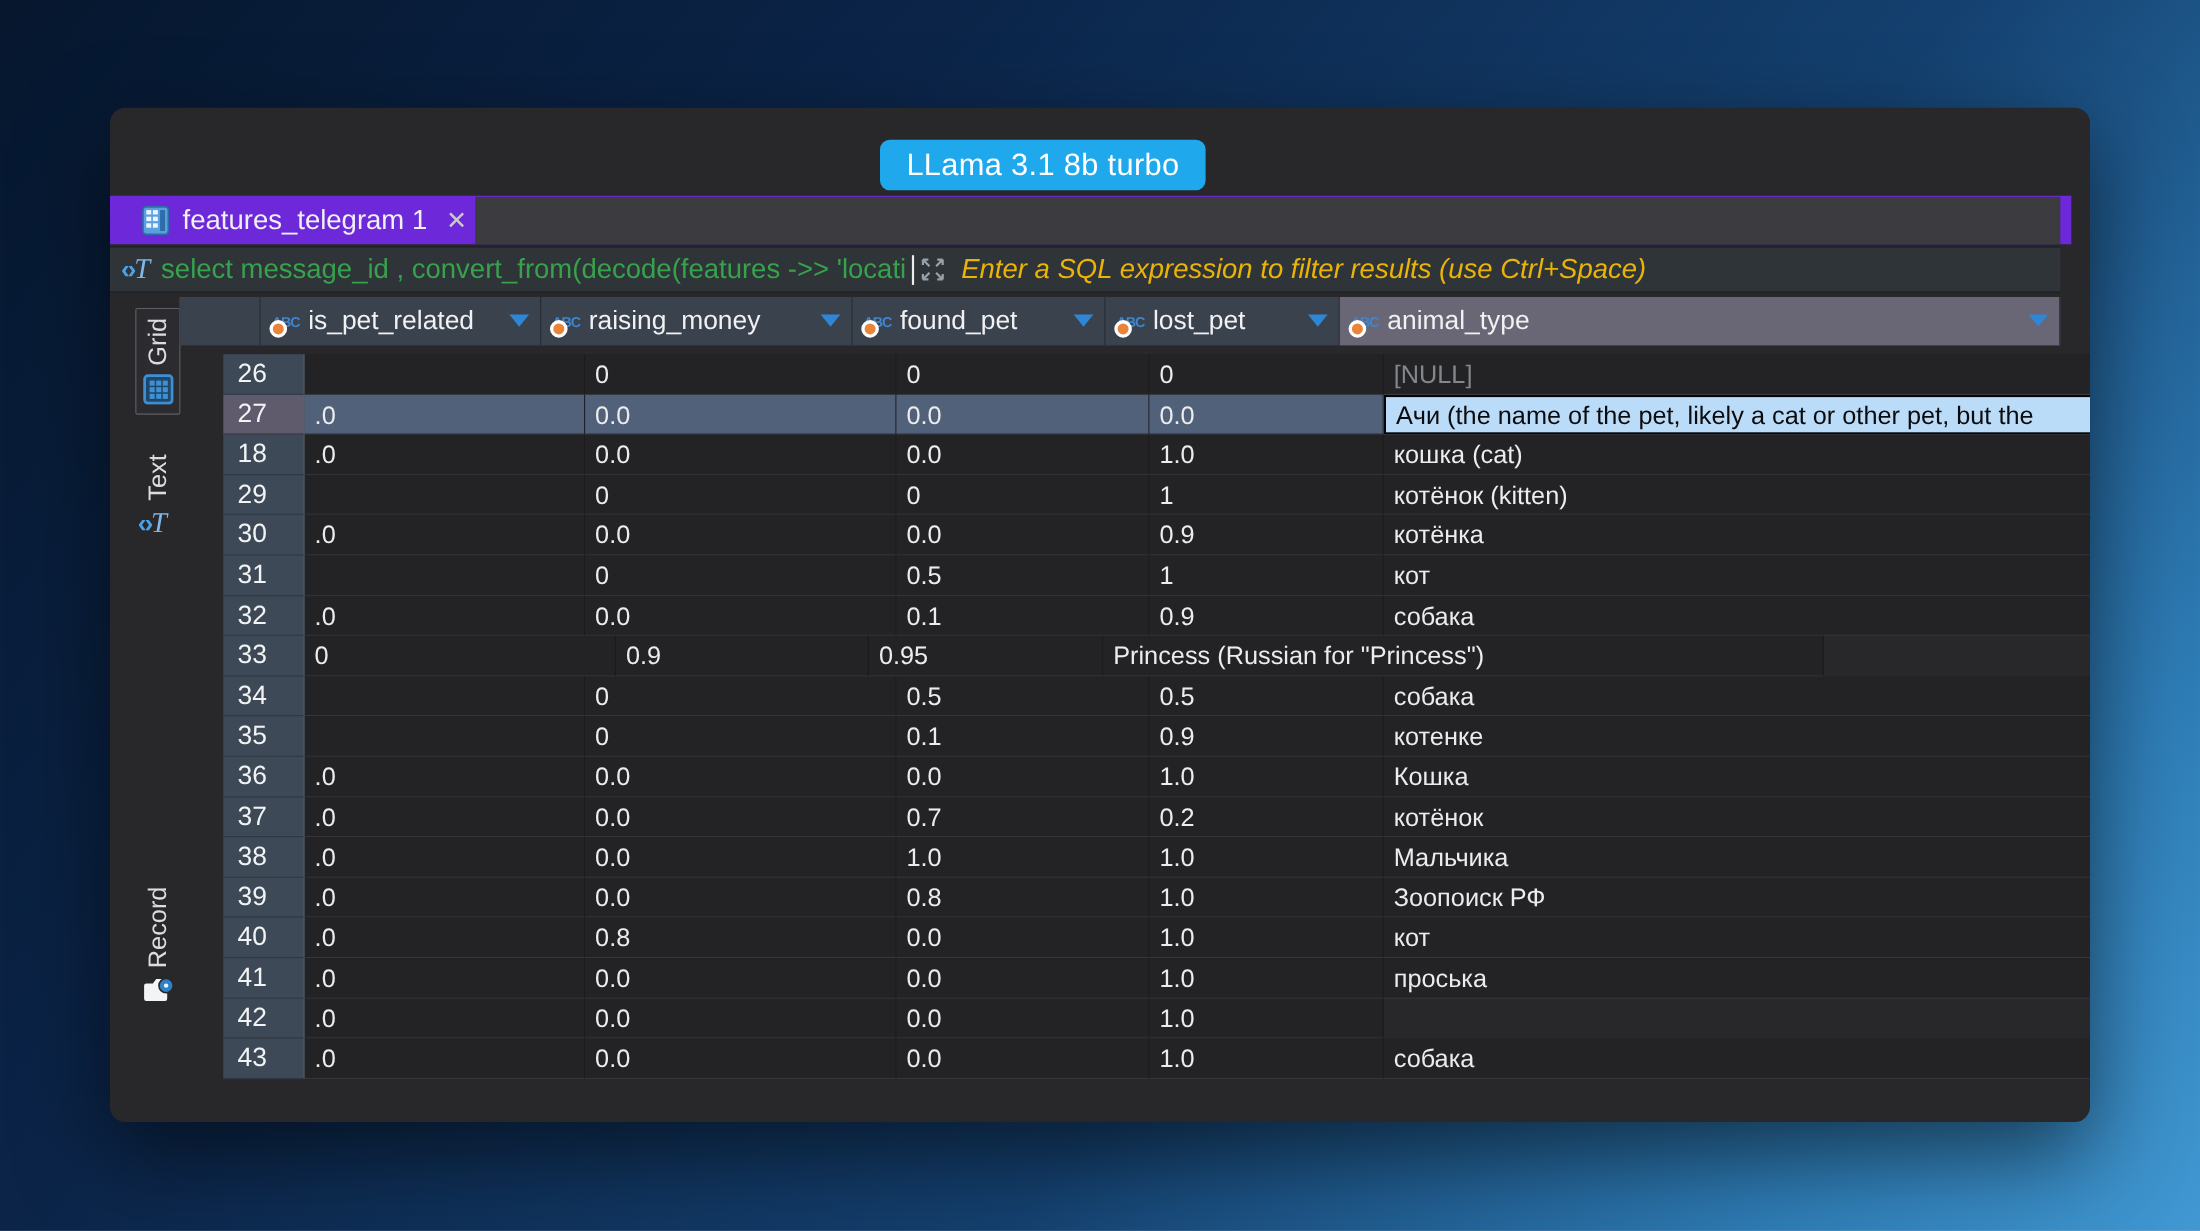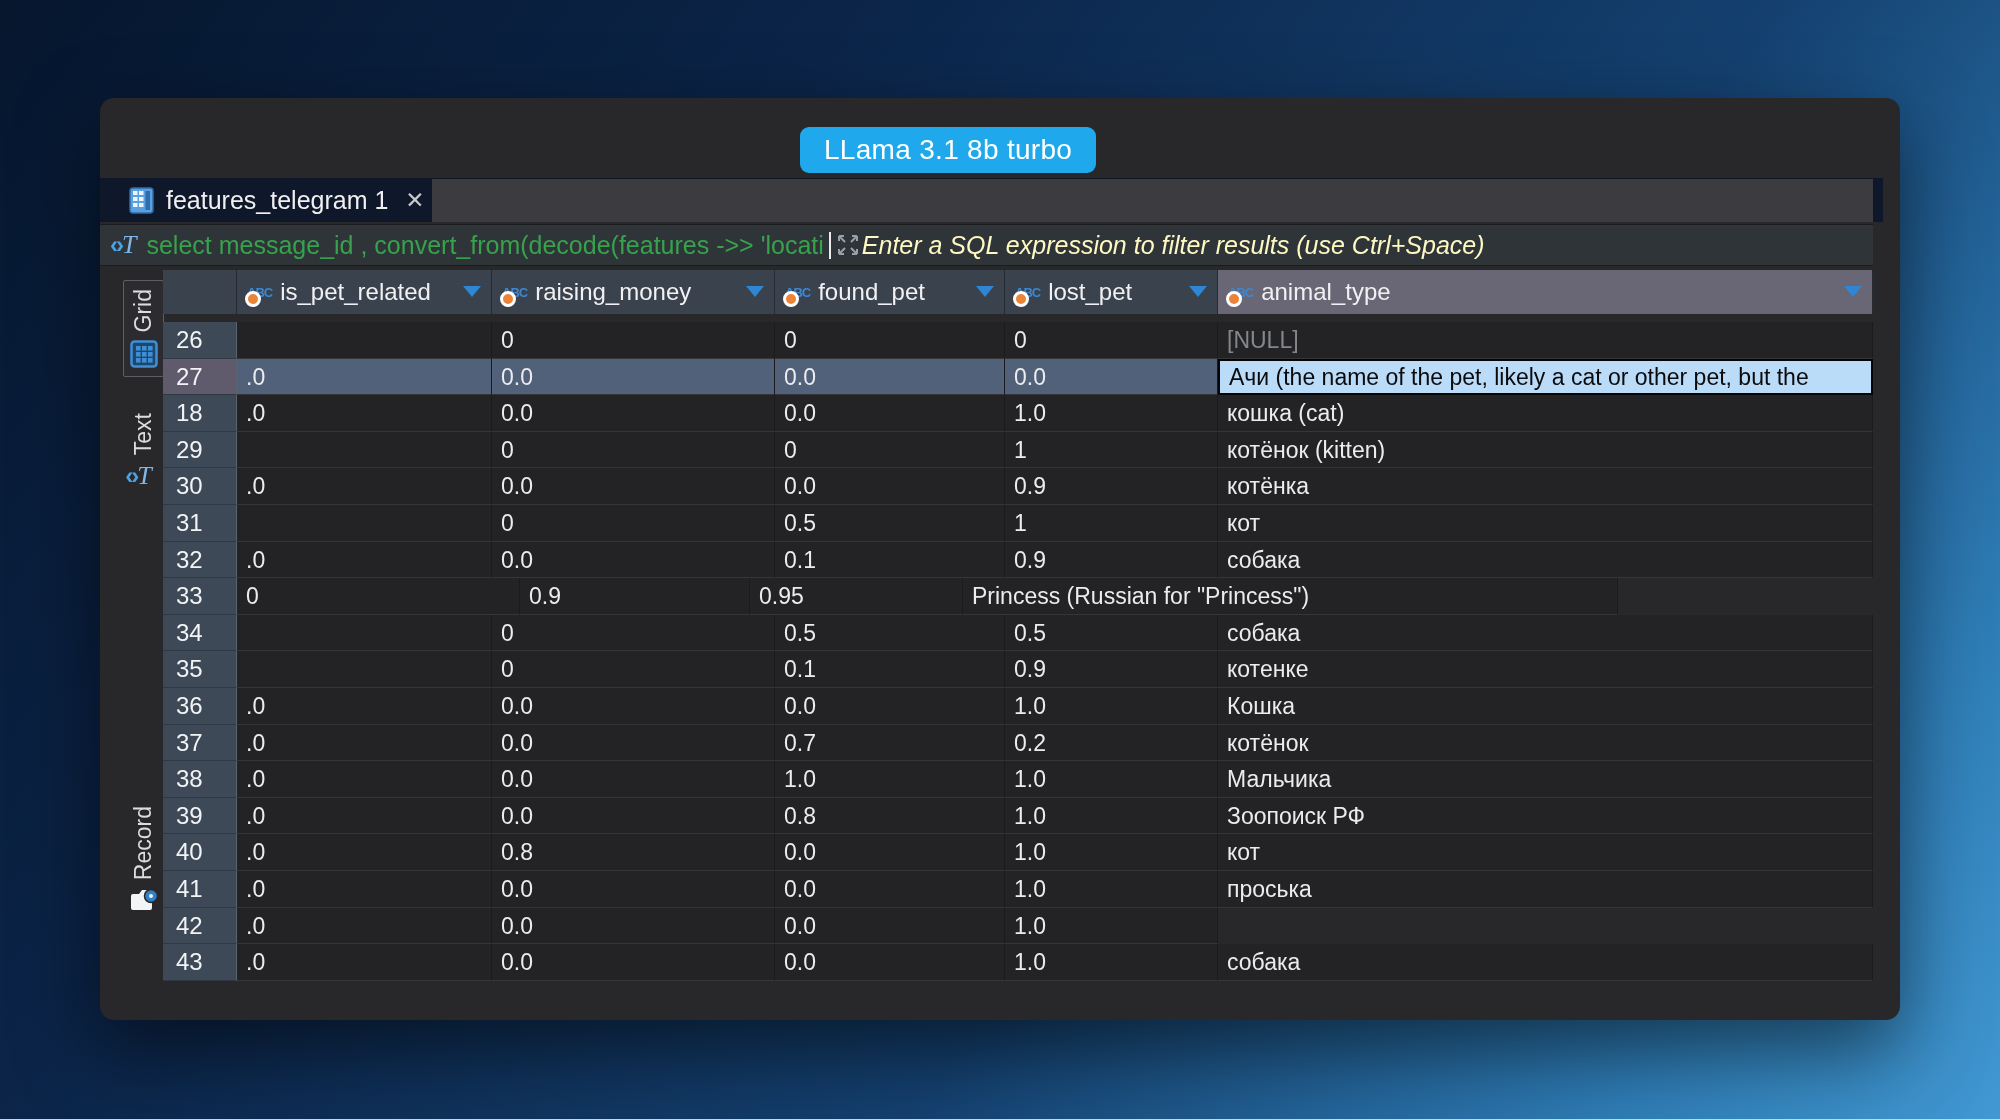--- a/index.html
+++ b/index.html
@@ -20,52 +20,52 @@
     background:#28282B; border-radius:14px; box-shadow:0 30px 80px rgba(0,0,0,.55);
     overflow:hidden;
   }
   
   .badge{
     position:absolute; left:700px; top:29px; height:46px; line-height:46px;
     padding:0 24px; border-radius:9px; background:var(--badge);
     color:#fff; font-size:28px; font-weight:400; letter-spacing:.3px;
   }
   
-  .tabbar{position:absolute;left:0;top:80px;width:1783px;height:44px;background:#0f172a;}
+  .tabbar{position:absolute;left:0;top:80px;width:1783px;height:44px;background:#6d28d9;}
   .tabbar-rest{position:absolute;left:332px;top:1px;width:1441px;height:43px;background:#3B3B40;}
   .tab{position:absolute;left:28px;top:0;height:44px;display:flex;align-items:center;gap:11px;padding-right:6px;}
   .tab-label{color:#F0F0F2;font-size:25px;}
   .tab-close{color:#C9C9CC;font-size:23px;margin-left:6px;cursor:default;}
   
   .filterbar{
     position:absolute;left:0;top:126px;width:1773px;height:42px;background:#2F3438;
     border-top:1px solid #1c1c1e;border-bottom:1px solid #1c1c1e;
     display:flex;align-items:center;padding-left:10px;white-space:nowrap;overflow:hidden;
   }
   .ticon{font-size:24px;line-height:1;margin-right:10px;flex:none;}
   .ticon .ab{color:#4AA3E8;font-weight:700;letter-spacing:-2px;}
   .ticon .tt{color:#7FB7EA;font-family:"Liberation Serif","DejaVu Serif",serif;font-size:26px;font-style:italic;}
   .sql{color:var(--sql);font-size:25px;}
   .caret{display:inline-block;width:2px;height:27px;background:#ECECEC;margin:0 3px 0 5px;vertical-align:middle;}
-  .placeholder{color:#fef9c3;font-size:25px;font-style:italic;}
+  .placeholder{color:#eab308;font-size:25px;font-style:italic;margin-left:12px;}
   .expand-ic{flex:none;margin:0 2px;}
   
   .side-tab{position:absolute;left:23px;width:41px;display:flex;flex-direction:column;align-items:center;gap:8px;padding:8px 0;}
   .side-tab .vlabel{writing-mode:vertical-rl;transform:rotate(180deg);color:#DCDCE0;font-size:23px;}
   .side-tab.active{background:#2C2C30;border:1px solid #5E5E64;border-radius:2px;}
   
   .gridhead{position:absolute;left:63px;top:172px;height:33px;display:flex;}
   .hcell{height:44px;background:var(--hdr);border-right:1px solid #262B31;display:flex;align-items:center;position:relative;color:#F1F1F3;font-size:24px;padding-left:8px;}
   .hcell.selected{background:var(--hdr-sel);}
   .hcorner{width:74px;padding:0;}
   .tri{position:absolute;right:10px;top:16px;width:0;height:0;border-left:9px solid transparent;border-right:9px solid transparent;border-top:11px solid var(--accent);}
   .abc{position:relative;flex:none;margin-right:8px;margin-left:2px;color:#3F86CF;font-weight:700;font-size:13px;letter-spacing:-1px;}
   .abc::after{content:"";position:absolute;left:-2px;bottom:-7px;width:10px;height:10px;background:#EA8438;border:3px solid #FFF;border-radius:50%;}
   .gridrows{position:absolute;left:63px;top:224px;}
-  .grid-row{display:flex;height:36.6px;}
+  .grid-row{display:flex;height:36.6px;padding-left:40px;}
   .cell{height:36.6px;line-height:36.6px;font-size:23px;color:#ECECEE;background:var(--cellbg);
     border-right:1px solid #1B1B1E;border-bottom:1px solid #36363A;overflow:hidden;white-space:nowrap;padding-left:9px;}
   .gcell{width:74px;background:var(--gutter);color:#F2F3F5;font-size:24px;border-bottom:1px solid #2E3944;border-right:1px solid #59646F;padding-left:13px;}
   .c0{width:255px;} .c1{width:283px;} .c2{width:230px;} .c3{width:213px;} .c4{width:655px;}
   .grid-row.selrow .cell{background:var(--sel-row);}
   .grid-row.selrow .gcell{background:var(--sel-gutter);}
   .grid-row .cell.nullv{color:var(--null);}
   .grid-row .cell.selcell{background:var(--sel-cell);color:#0B0B0D;border:2px solid #050505;line-height:32px;font-weight:400;}
   svg{display:block;}
 </style>

